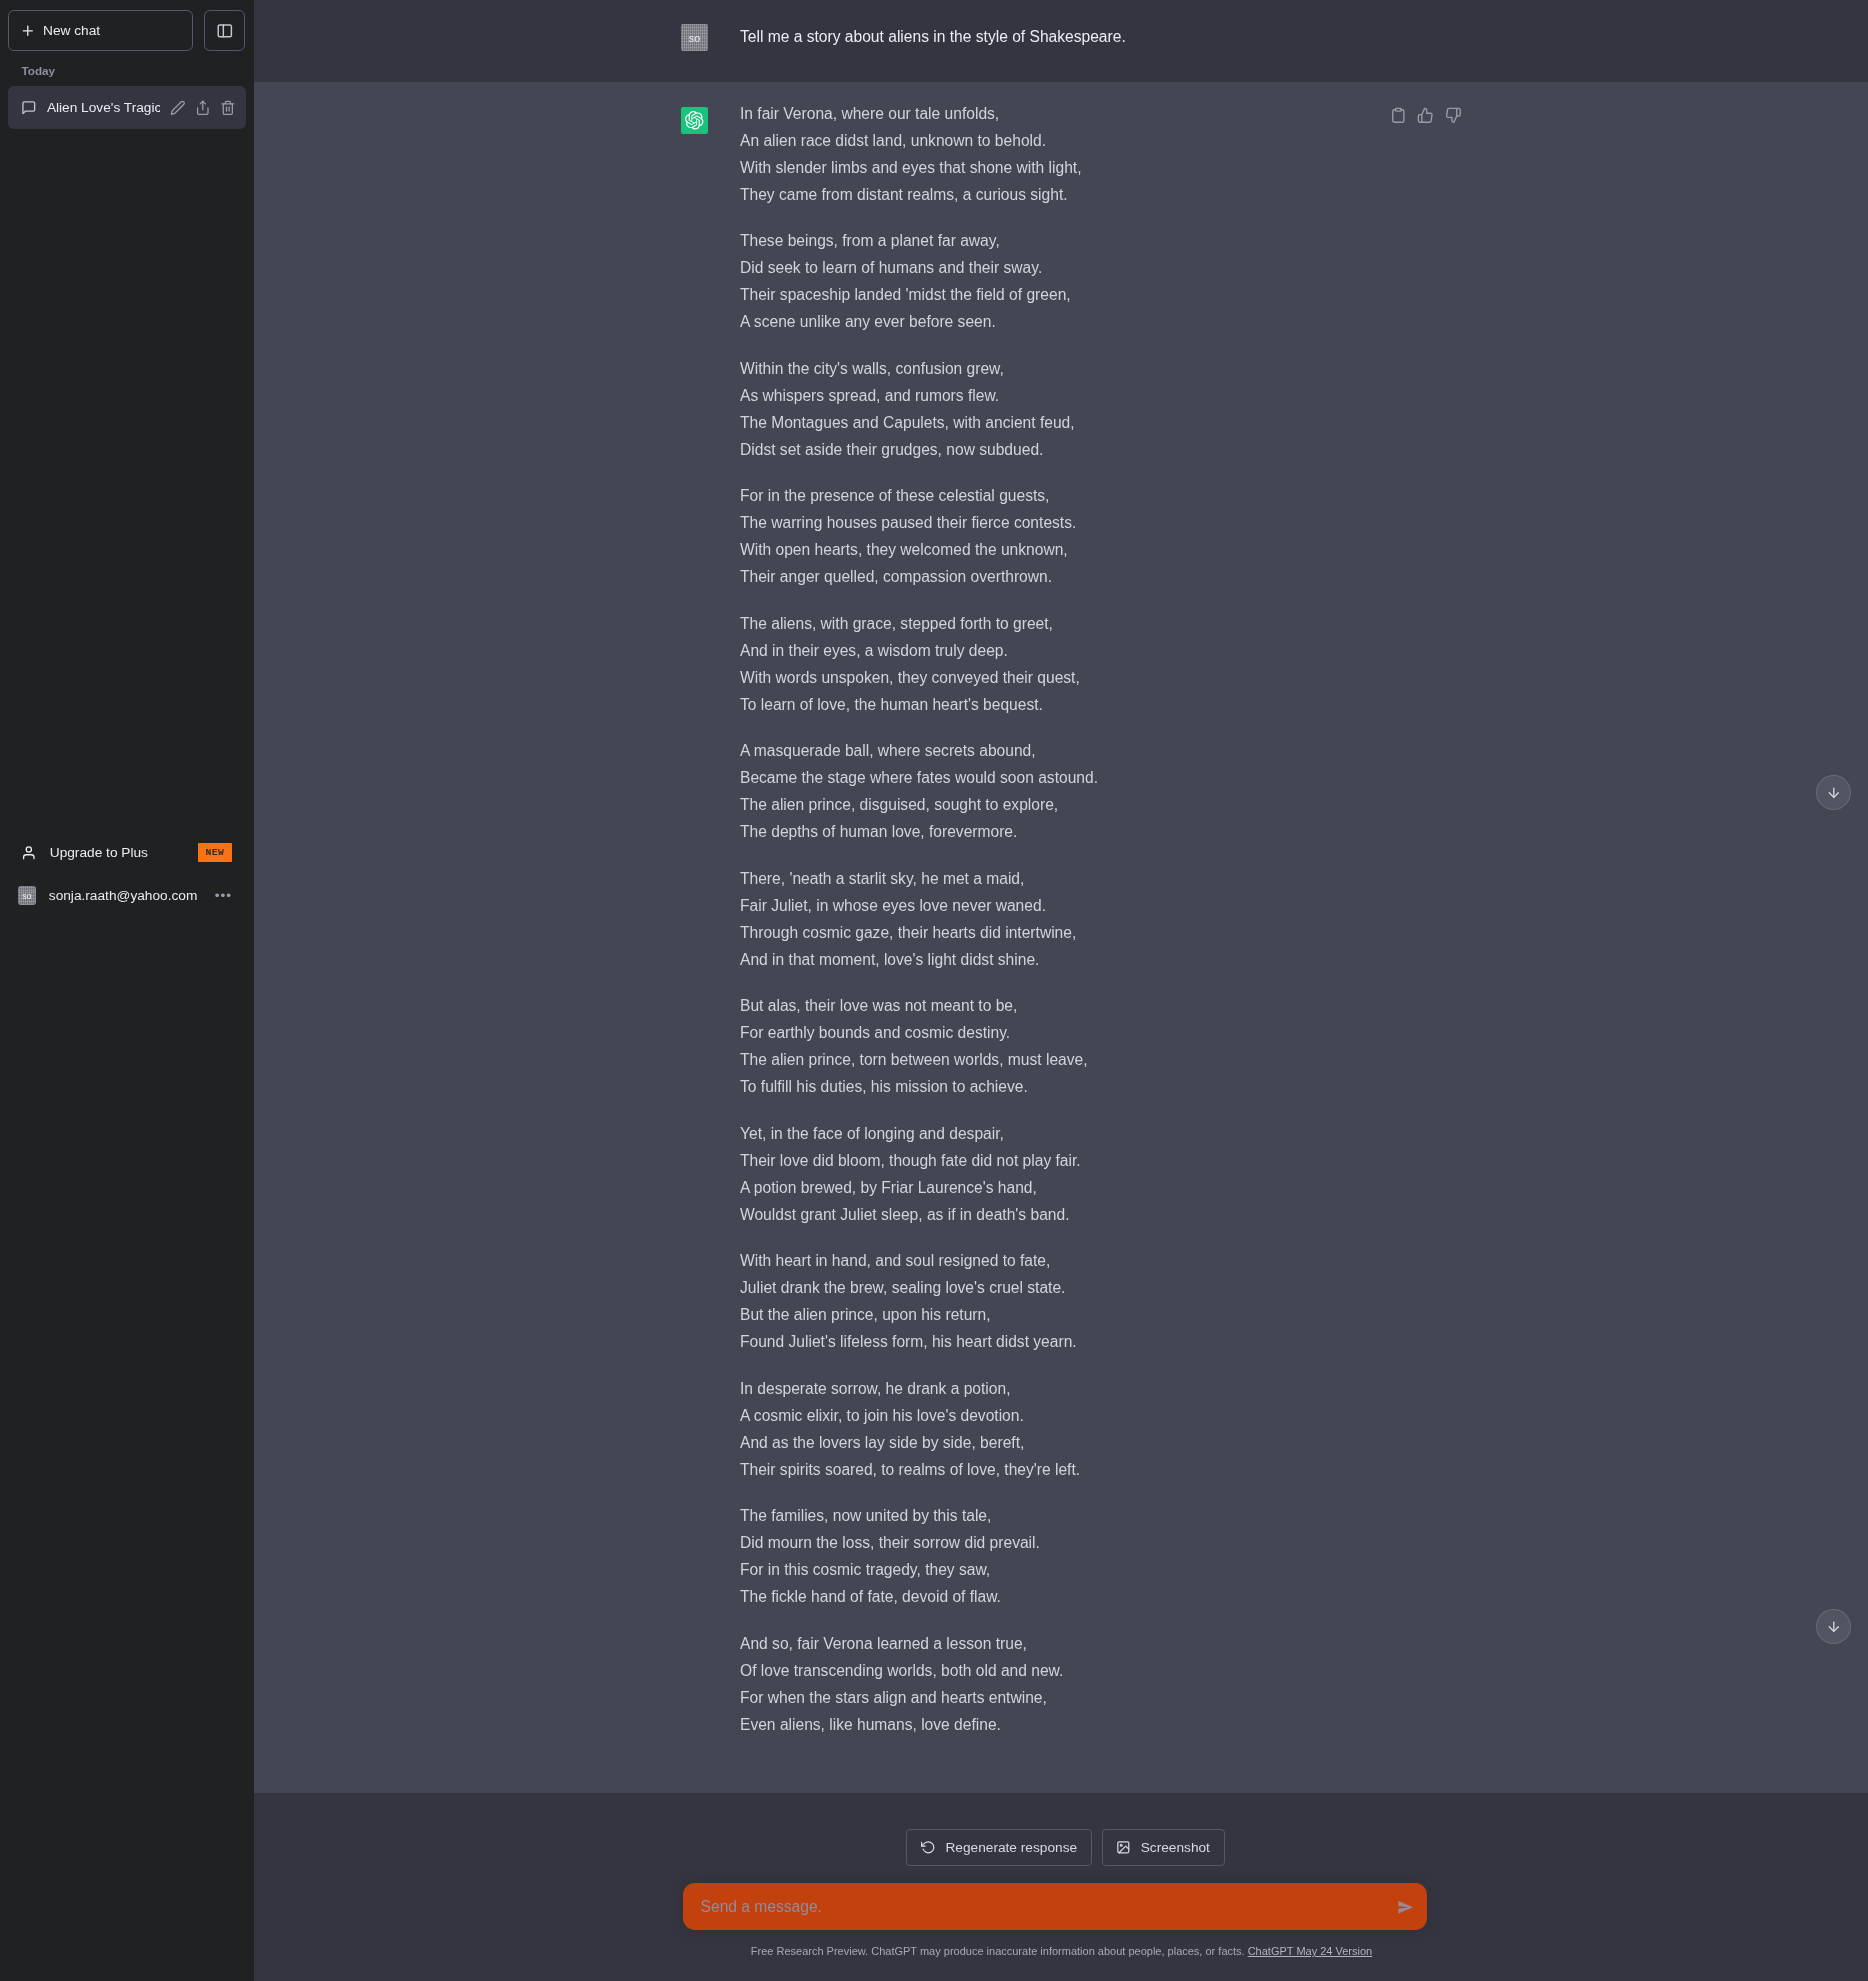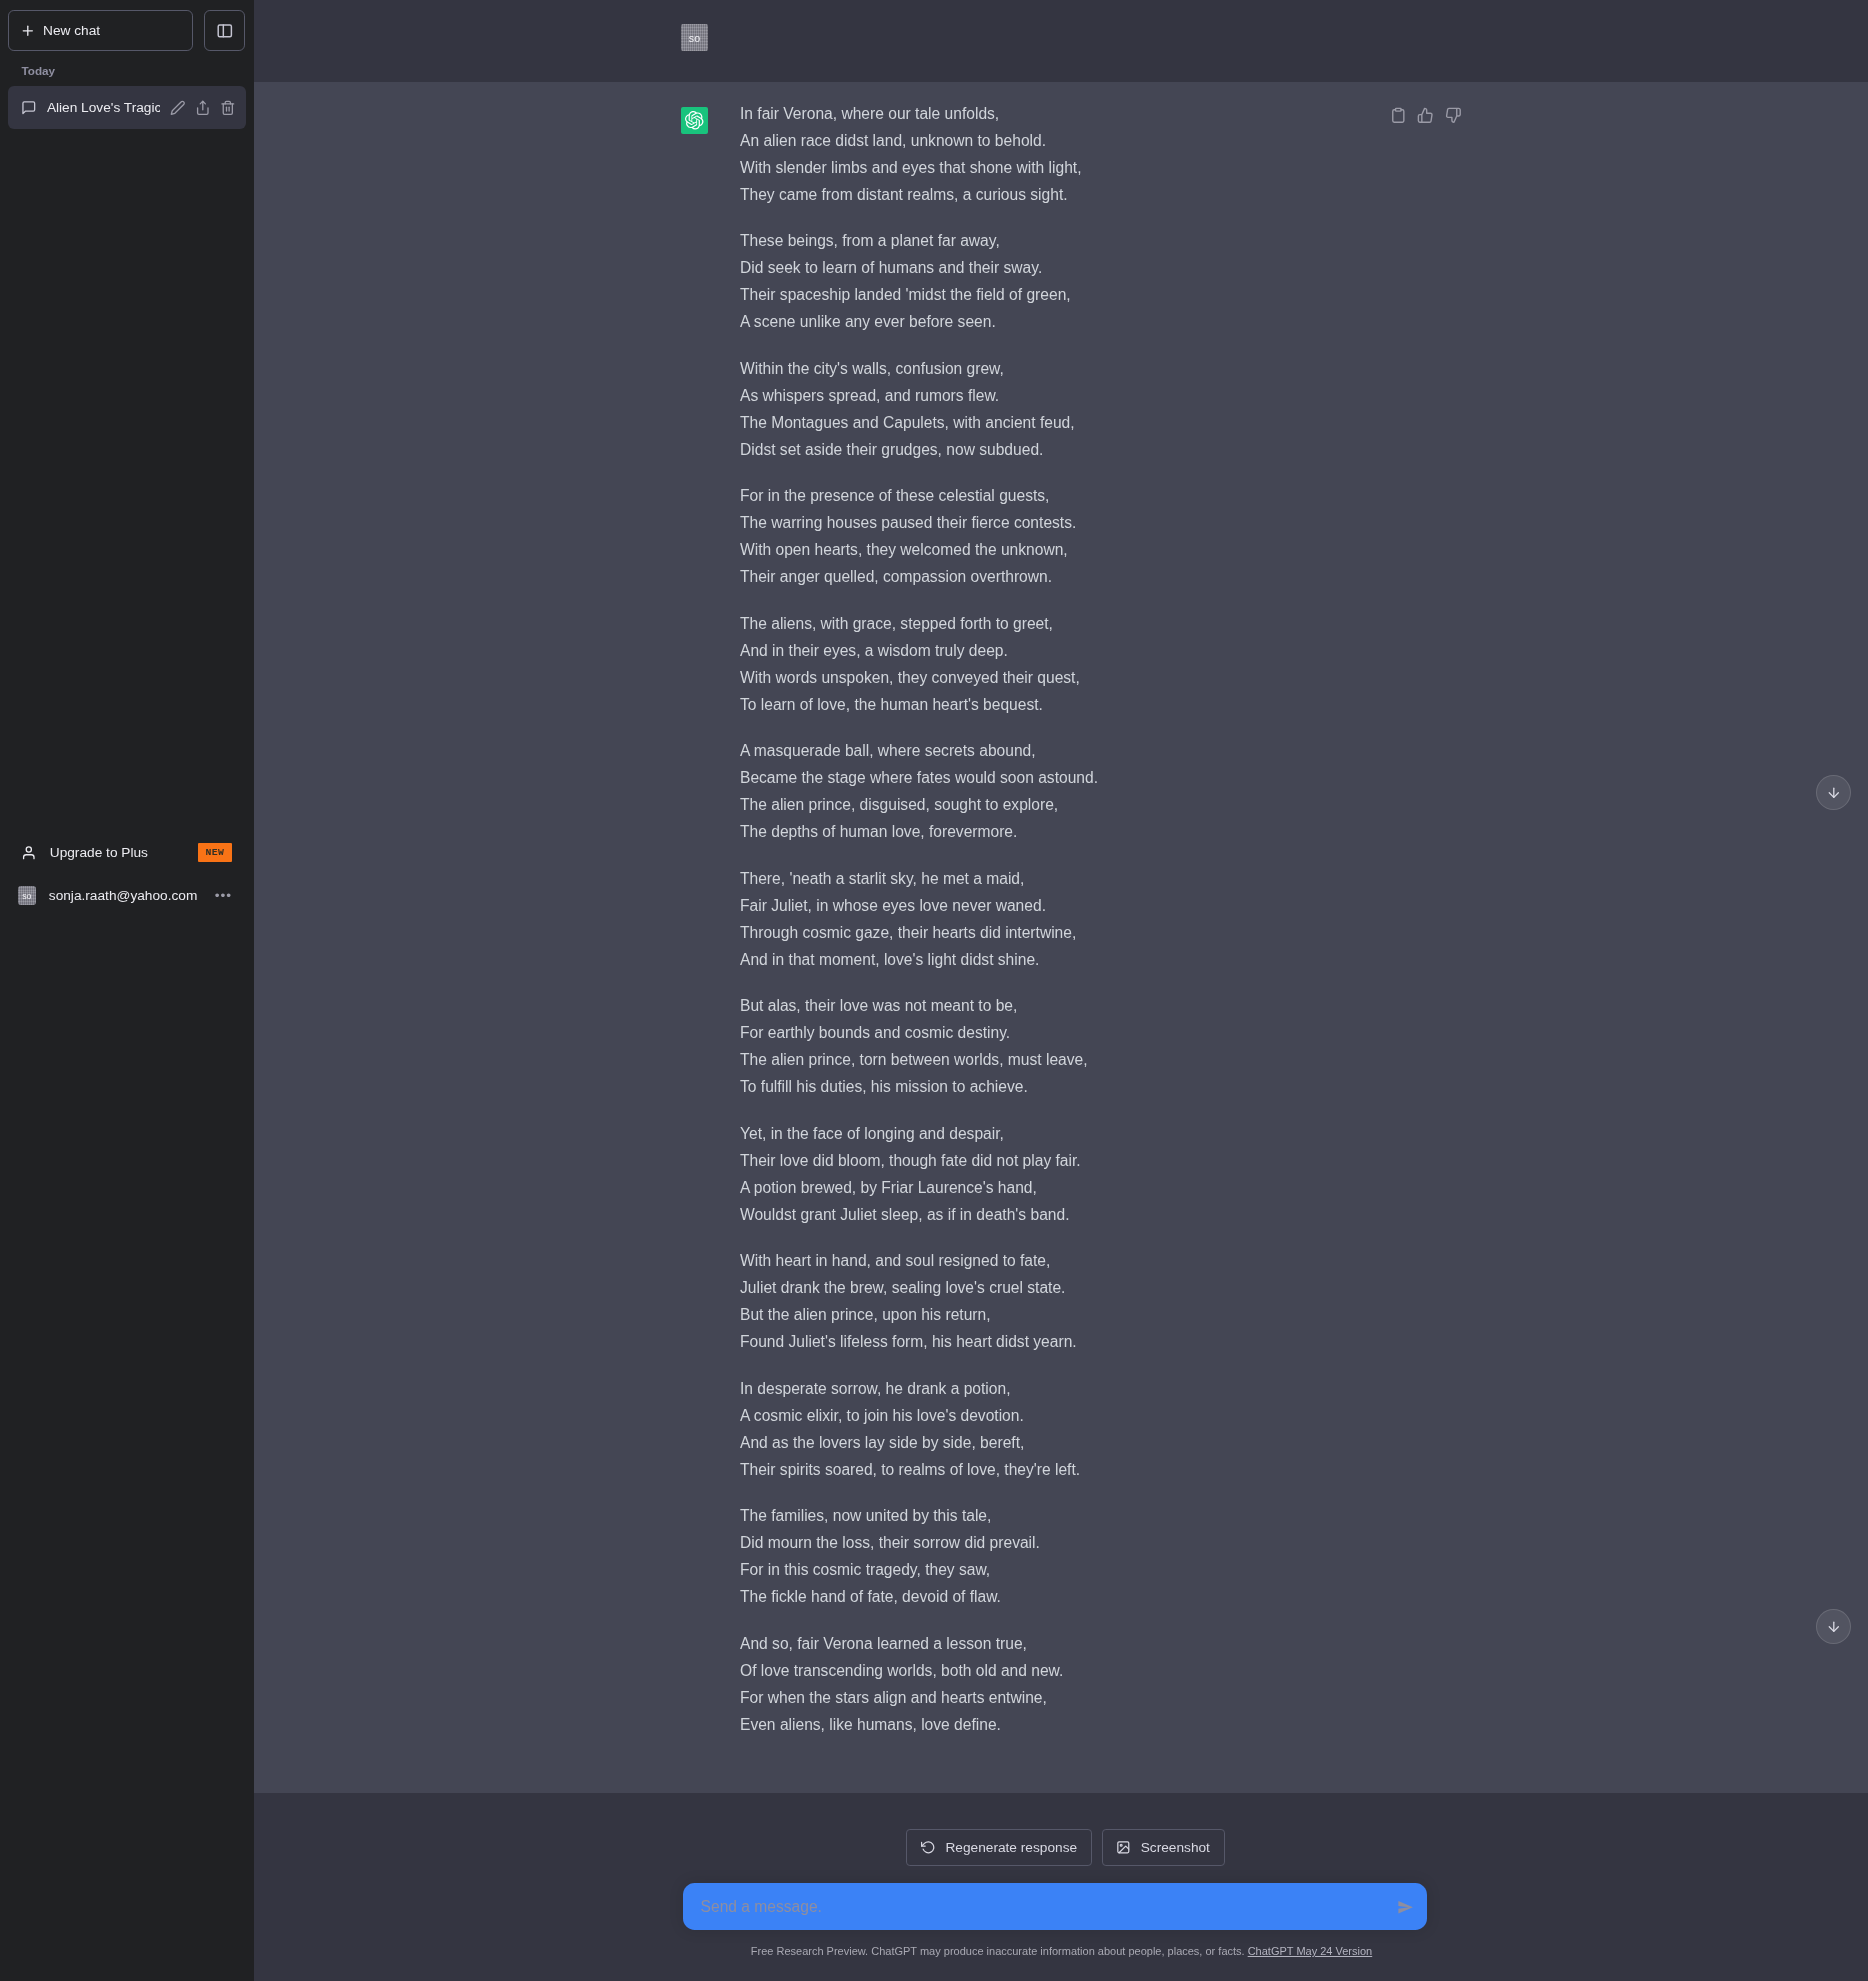--- a/index.html
+++ b/index.html
@@ -60,21 +60,21 @@
     display:flex; align-items:center; justify-content:center; cursor:pointer; }
   .scroll-btn-1 { left:1816px; top:775px; }
   .scroll-btn-2 { left:1816px; top:1609px; }
 
   
   .bottom { position:absolute; left:0; top:1793px; width:100%; height:189px; background:#343541; }
   .btn-row { position:absolute; top:36px; left:4px; width:100%; display:flex; justify-content:center; gap:9.8px; }
   .ghost-btn { height:37px; border:1px solid #565869; border-radius:3.9px; background:transparent;
     color:#d9d9e3; font-size:13.7px; font-family:inherit; display:flex; align-items:center; gap:9.8px;
     padding:0 13.7px; cursor:pointer; }
-  .composer { position:absolute; left:429px; top:90px; width:744px; height:47px; background:#3b82f6;
+  .composer { position:absolute; left:429px; top:90px; width:744px; height:47px; background:#c2410c;
     border-radius:11.7px; box-shadow:0 0 14.6px rgba(0,0,0,.12); }
   .composer input { position:absolute; left:0; top:0; width:100%; height:100%; background:transparent;
     border:none; outline:none; color:#ececf1; font-size:15.6px; font-family:inherit; padding:0 49px 0 17.6px; }
   .composer input::placeholder { color:#8e8ea0; }
   .send-icon { position:absolute; right:13.7px; top:15.6px; color:#8e8ea0; cursor:pointer; }
   .footer-note { position:absolute; top:152px; left:0; width:100%; text-align:center;
     font-size:11px; color:#a9a9b3; }
   .footer-note a { color:#b4b4c0; text-decoration:underline; cursor:pointer; }
 </style>
 </head>
@@ -149,20 +149,21 @@
       <span class="avatar-noise">so</span>
       <span class="email">sonja.raath@yahoo.com</span>
       <span class="dots">•••</span>
     </div>
   </aside>
 
   <div class="main">
 
     <section class="row-user">
       <div class="msg-avatar avatar-user-msg">so</div>
+      <div class="user-text">Tell me a story about aliens in the style of Shakespeare.</div>
     </section>
 
     <section class="row-assistant">
       <div class="msg-avatar avatar-assistant">
         <span class="icon">
           <svg width="18.5" height="18.5" viewBox="0 0 24 24" fill="#fff">
               <path d="M22.2819 9.8211a5.9847 5.9847 0 0 0-.5157-4.9108 6.0462 6.0462 0 0 0-6.5098-2.9A6.0651 6.0651 0 0 0 4.9807 4.1818a5.9847 5.9847 0 0 0-3.9977 2.9 6.0462 6.0462 0 0 0 .7427 7.0966 5.98 5.98 0 0 0 .511 4.9107 6.051 6.051 0 0 0 6.5146 2.9001A5.9847 5.9847 0 0 0 13.2599 24a6.0557 6.0557 0 0 0 5.7718-4.2058 5.9894 5.9894 0 0 0 3.9977-2.9001 6.0557 6.0557 0 0 0-.7475-7.073zm-9.022 12.6081a4.4755 4.4755 0 0 1-2.8764-1.0408l.1419-.0804 4.7783-2.7582a.7948.7948 0 0 0 .3927-.6813v-6.7369l2.02 1.1686a.071.071 0 0 1 .038.0615v5.5826a4.504 4.504 0 0 1-4.4945 4.4849zm-9.6607-4.1254a4.4708 4.4708 0 0 1-.5346-3.0137l.142.0852 4.783 2.7582a.7712.7712 0 0 0 .7806 0l5.8428-3.3685v2.3324a.0804.0804 0 0 1-.0332.0615L9.74 19.9502a4.4992 4.4992 0 0 1-6.1408-1.6464zM2.3408 7.8956a4.485 4.485 0 0 1 2.3655-1.9728V11.6a.7664.7664 0 0 0 .3879.6765l5.8144 3.3543-2.0201 1.1685a.0757.0757 0 0 1-.071 0l-4.8303-2.7865A4.504 4.504 0 0 1 2.3408 7.8956zm16.5963 3.8558L13.1038 8.364 15.1192 7.2a.0757.0757 0 0 1 .071 0l4.8303 2.7913a4.4944 4.4944 0 0 1-.6765 8.1042v-5.6772a.79.79 0 0 0-.407-.6765zm2.0107-3.0231l-.142-.0852-4.7735-2.7818a.7759.7759 0 0 0-.7854 0L9.409 9.2297V6.8974a.0662.0662 0 0 1 .0284-.0615l4.8303-2.7866a4.4992 4.4992 0 0 1 6.6802 4.66zM8.3065 12.863l-2.02-1.1638a.0804.0804 0 0 1-.038-.0567V6.0742a4.4992 4.4992 0 0 1 7.3757-3.4537l-.142.0805L8.704 5.459a.7948.7948 0 0 0-.3927.6813zm1.0976-2.3654l2.602-1.4998 2.6069 1.4998v2.9994l-2.5974 1.4997-2.6067-1.4997z"></path>
             </svg>
         </span>
       </div>

